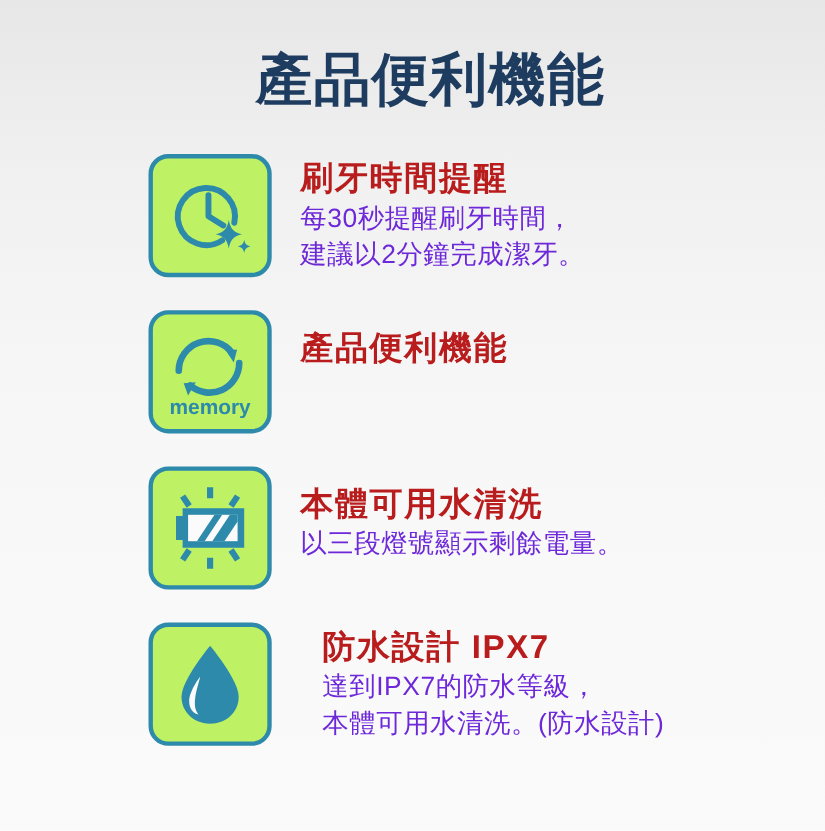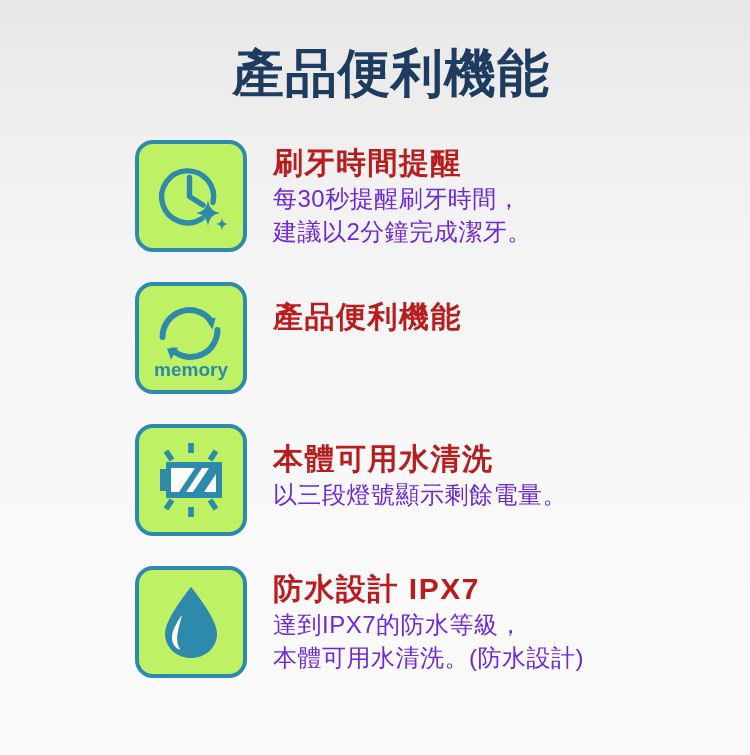--- a/index.html
+++ b/index.html
@@ -45,21 +45,21 @@
     top: 140px;
     left: 119px;
     width: 600px;
   }
 
   .feature-row {
     display: flex;
     align-items: flex-start;
     margin-bottom: 30px;
   }
-  .feature-row:last-child { margin-bottom: 0; }
+  .feature-row:last-child { margin-bottom: 0; gap: 20px; }
 
   .icon-box {
     flex: 0 0 auto;
     width: 112px;
     height: 112px;
     box-sizing: border-box;
     border: 4px solid #2e8aab;
     border-radius: 18px;
     background: #bef264;
     display: flex;

